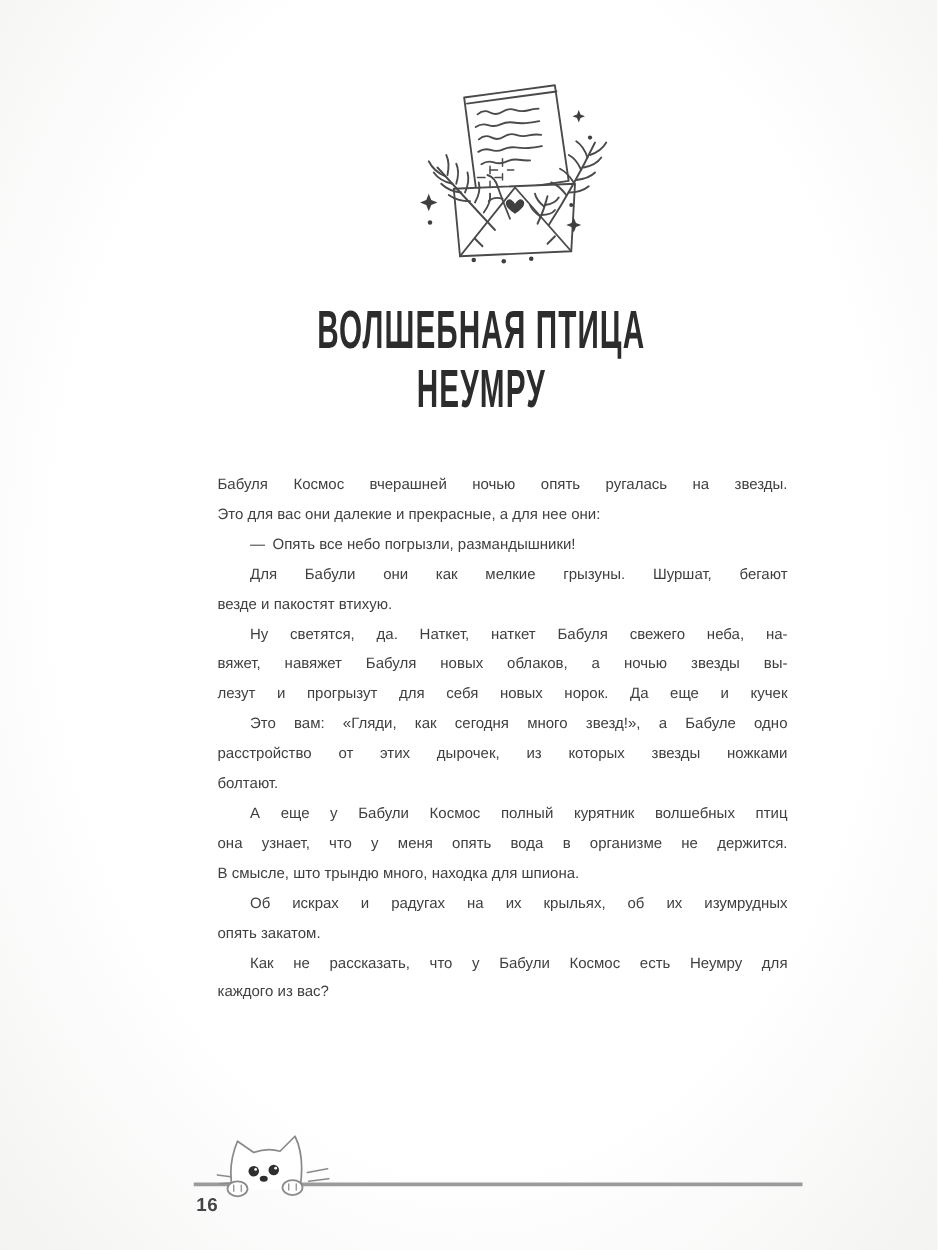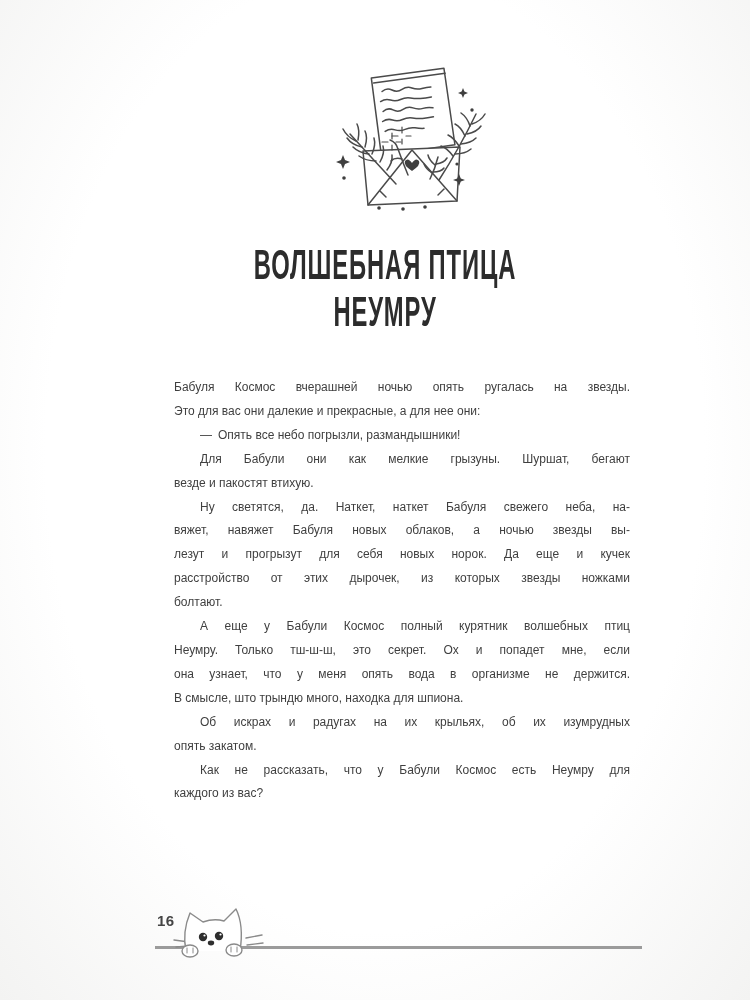--- a/index.html
+++ b/index.html
@@ -22,21 +22,21 @@
     transform:scale(0.58,1.05);transform-origin:50% 50%;white-space:nowrap;
   }
   .body-text{
     position:absolute;left:174px;top:376px;width:456px;
     font-size:12px;line-height:23.9px;color:var(--ink,#3f3f3f);
   }
   .line{text-align:justify;text-align-last:justify;min-height:23.9px}
   .line.last{text-align-last:left}
   .line.indent{text-indent:26px}
   .page-number{
-    position:absolute;left:157px;top:912px;font-size:15px;font-weight:bold;
+    position:absolute;left:157px;top:956px;font-size:15px;font-weight:bold;
     color:#454545;letter-spacing:.5px;
   }
   .footer-rule{
     position:absolute;left:155px;top:946px;width:487px;height:2.5px;
     background:var(--rule,#9b9b9b);
   }
   .cat-wrap{position:absolute;left:172px;top:905px;width:94px;height:54px}
 </style>
 </head>
 <body>
@@ -138,26 +138,26 @@
       <div>
         <div class="line indent">Для Бабули они как мелкие грызуны. Шуршат, бегают</div>
         <div class="line last">везде и пакостят втихую.</div>
       </div>
       <div>
         <div class="line indent">Ну светятся, да. Наткет, наткет Бабуля свежего неба, на-</div>
         <div class="line">вяжет, навяжет Бабуля новых облаков, а ночью звезды вы-</div>
         <div class="line">лезут и прогрызут для себя новых норок. Да еще и кучек</div>
       </div>
       <div>
+        <div class="line indent">Это вам: «Гляди, как сегодня много звезд!», а Бабуле одно</div>
         <div class="line">расстройство от этих дырочек, из которых звезды ножками</div>
         <div class="line last">болтают.</div>
       </div>
       <div>
         <div class="line indent">А еще у Бабули Космос полный курятник волшебных птиц</div>
-        <div class="line">Неумру. Только тш-ш-ш, это секрет. Ох и попадет мне, если</div>
         <div class="line">она узнает, что у меня опять вода в организме не держится.</div>
         <div class="line last">В смысле, што трындю много, находка для шпиона.</div>
       </div>
       <div>
         <div class="line indent">Об искрах и радугах на их крыльях, об их изумрудных</div>
         <div class="line last">опять закатом.</div>
       </div>
       <div>
         <div class="line indent">Как не рассказать, что у Бабули Космос есть Неумру для</div>
         <div class="line last">каждого из вас?</div>

